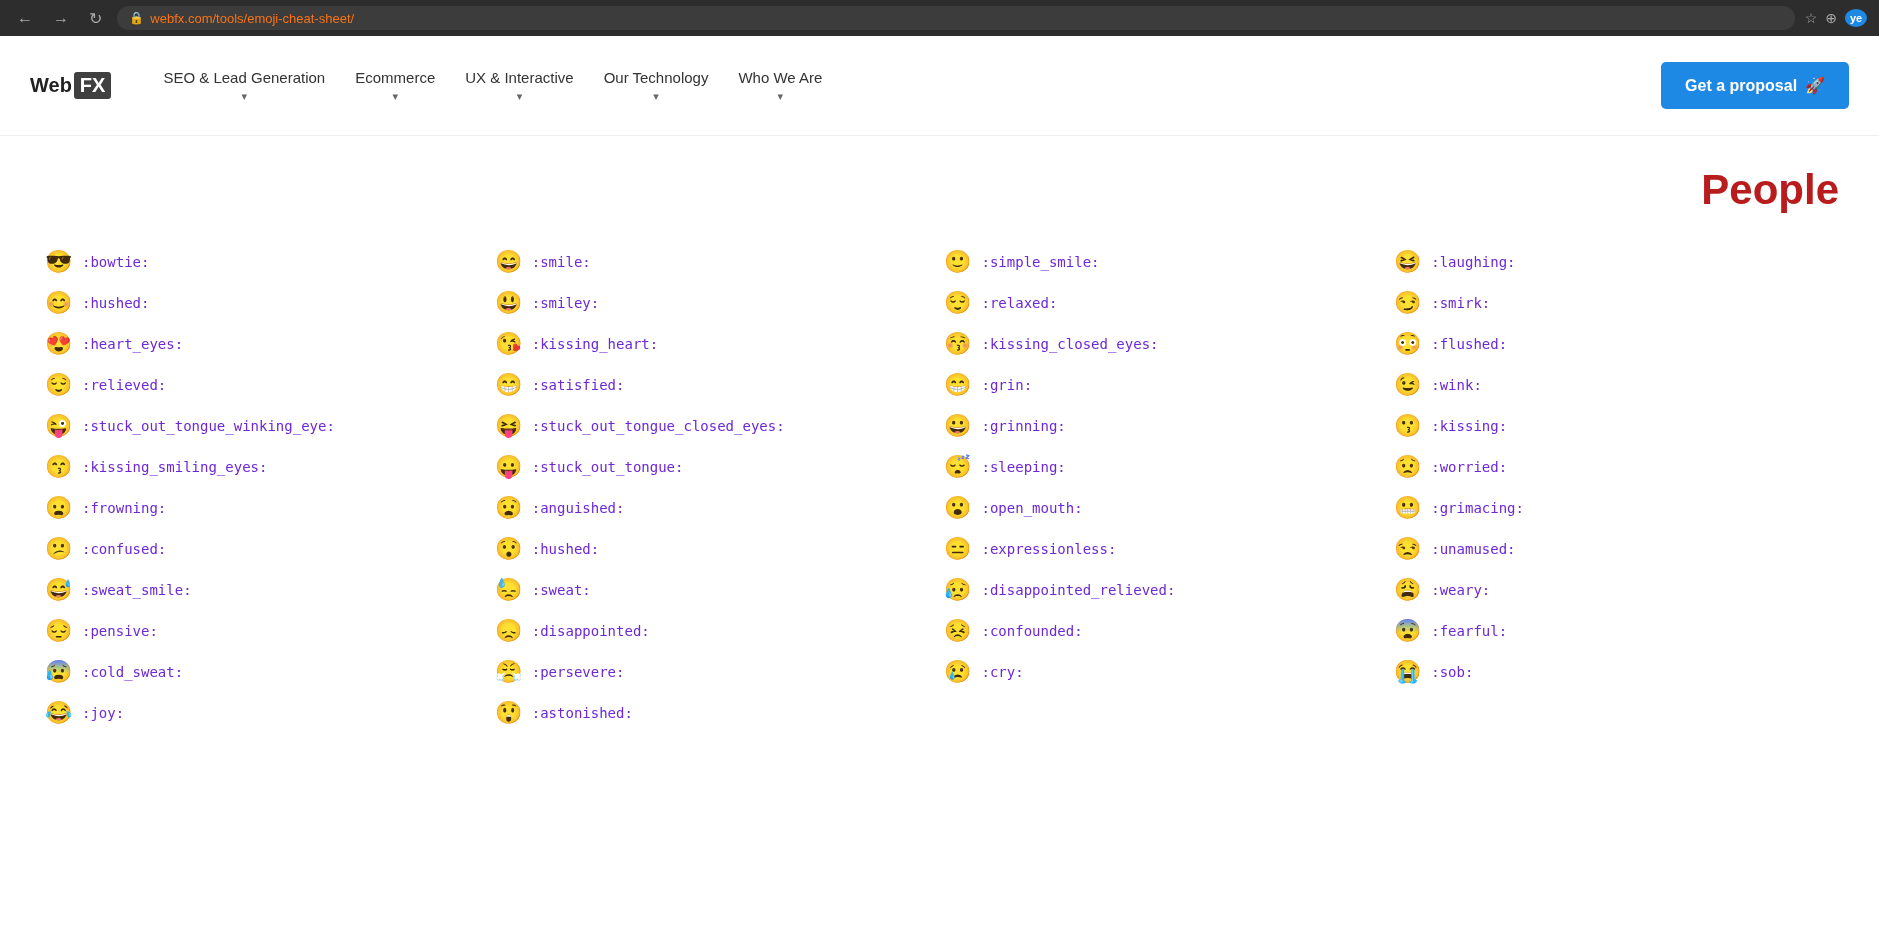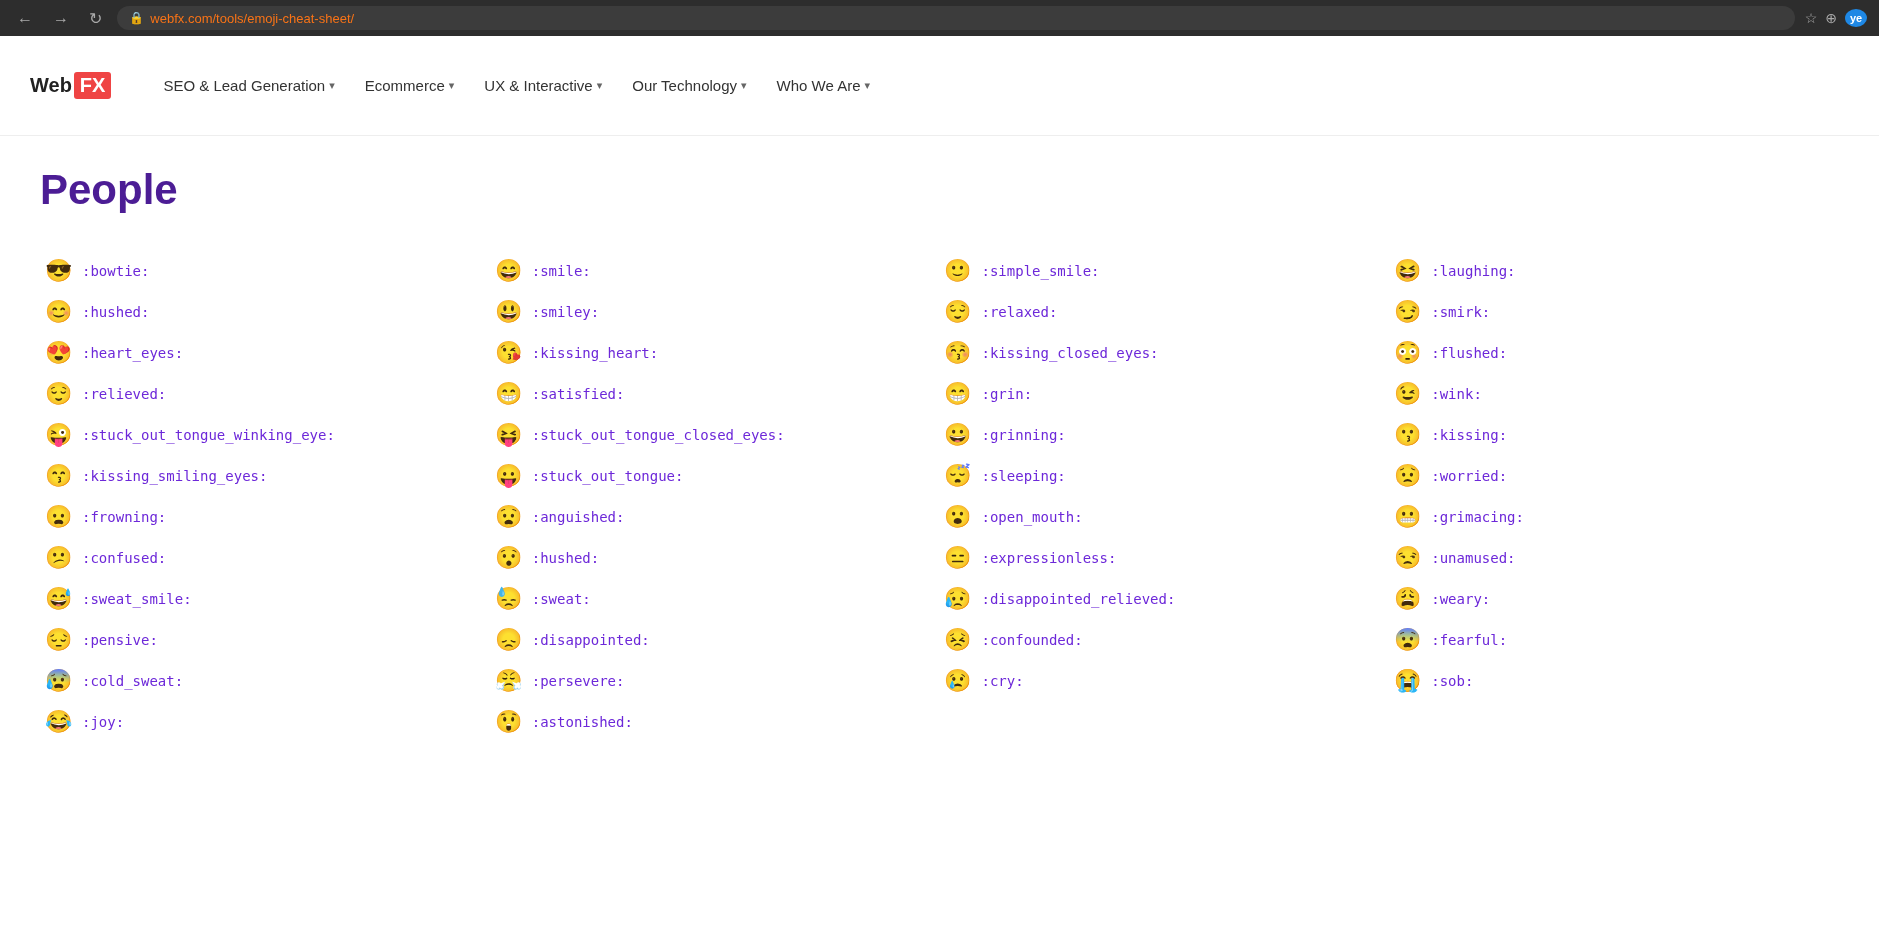--- a/index.html
+++ b/index.html
@@ -49,41 +49,42 @@
     .logo {
       display: flex;
       align-items: center;
       font-size: 20px;
       font-weight: bold;
       color: #222;
       text-decoration: none;
       margin-right: 40px;
     }
     .logo-fx {
-      background: #ef4444;
+      background: #404040;
       color: #fff;
       padding: 2px 6px;
       border-radius: 3px;
       margin-left: 2px;
     }
     .nav-menu {
       display: flex;
       align-items: center;
       gap: 6px;
       flex: 1;
     }
     .nav-item {
       display: flex;
       align-items: center;
       gap: 4px;
       padding: 8px 12px;
       cursor: pointer;
       font-size: 15px;
       color: #333;
       white-space: nowrap;
+      flex-direction: column;
     }
     .nav-chevron { font-size: 11px; color: #666; }
     .cta-button {
       background: #1e88e5;
       color: #fff;
       border: none;
       border-radius: 5px;
       padding: 14px 24px;
       font-size: 16px;
       font-weight: bold;
@@ -95,22 +96,23 @@
       margin-left: auto;
     }
 
     
     .main-content {
       padding: 30px 40px;
     }
     .page-heading {
       font-size: 42px;
       font-weight: bold;
-      color: #4c1d95;
-      margin-bottom: 36px;
+      color: #b91c1c;
+      margin-bottom: 27px;
+      text-align: right;
     }
 
     
     .emoji-grid {
       display: grid;
       grid-template-columns: repeat(4, 1fr);
       gap: 0;
     }
     .emoji-item {
       display: flex;
@@ -169,20 +171,24 @@
     </div>
     <div class="nav-item">
       <span>Our Technology</span>
       <span class="nav-chevron">▾</span>
     </div>
     <div class="nav-item">
       <span>Who We Are</span>
       <span class="nav-chevron">▾</span>
     </div>
   </nav>
+  <button class="cta-button">
+    <span>Get a proposal</span>
+    <span>🚀</span>
+  </button>
 </header>
 
 <main class="main-content">
   <h1 class="page-heading">People</h1>
 
   <div class="emoji-grid" id="emoji-grid">
   <div class="emoji-item">
       <span class="emoji-char">😎</span>
       <span class="emoji-code">:bowtie:</span>
     </div>

